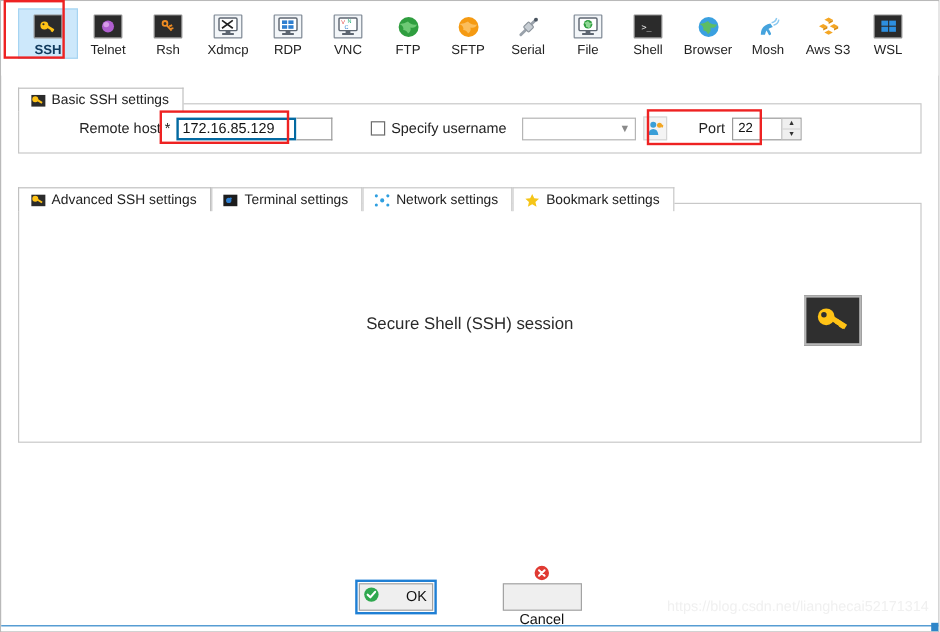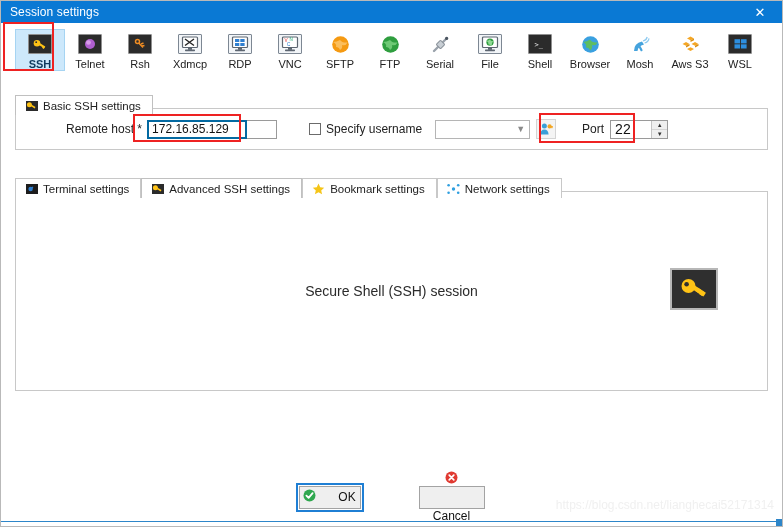--- a/index.html
+++ b/index.html
@@ -157,21 +157,21 @@
     height:19px;
     border:1px solid #9a9a9a;
     background:#fff;
     display:flex;align-items:stretch;
     box-sizing:border-box;
   }
   .spinwrap .sv{
     width:36px;
     display:flex;align-items:center;
     padding-left:4px;
-    font-size:14px;color:#111;
+    font-size:11px;color:#111;
   }
   .spinbtns{
     width:15px;
     display:flex;flex-direction:column;
     border-left:1px solid #c3c3c3;
     background:#efefef;
   }
   .spinbtns div{
     flex:1;display:flex;align-items:center;justify-content:center;
     font-size:6px;color:#333;line-height:1;cursor:default;
@@ -235,24 +235,20 @@
   }
   .bottombar .nub{
     position:absolute;right:0;top:-3px;width:6px;height:7px;background:#2e86c9;
   }
 </style>
 </head>
 <body>
 
 <div id="app">
 
-  <div class="titlebar">
-    <span class="ttl">Session settings</span>
-    <span class="closebtn">✕</span>
-  </div>
 
   <div class="toolbar">
 
     <div class="tool sel">
       <span class="ico">
         <span class="icobox dark">
           <svg width="15" height="11" viewBox="0 0 15 11">
               <g fill="#ffc316">
                 <circle cx="4" cy="4.2" r="3.3"></circle>
                 <rect x="5.5" y="3.2" width="8" height="2.1" transform="rotate(32 5.5 3.2)"></rect>
@@ -338,35 +334,35 @@
               <text x="6" y="10" font-size="4.6" fill="#27c" font-family="sans-serif">C</text>
             </svg>
         </span>
       </span>
       <span class="lbl">VNC</span>
     </div>
 
     <div class="tool">
       <span class="ico">
         <svg width="19" height="19" viewBox="0 0 19 19">
+            <circle cx="9.5" cy="9.5" r="8.3" fill="#2f9e3f"></circle>
+            <path d="M2 7 Q6 9 5 12 Q8 12 9 15 Q12 13 11 10 Q15 11 16.5 7.5 Q11 8 9 5 Q6 7 2 7Z" fill="#79d07f" opacity=".85"></path>
+          </svg>
+      </span>
+      <span class="lbl">FTP</span>
+    </div>
+
+    <div class="tool">
+      <span class="ico">
+        <svg width="19" height="19" viewBox="0 0 19 19">
             <circle cx="9.5" cy="9.5" r="8.3" fill="#f59a12"></circle>
             <path d="M2 7 Q6 9 5 12 Q8 12 9 15 Q12 13 11 10 Q15 11 16.5 7.5 Q11 8 9 5 Q6 7 2 7Z" fill="#fcc46a" opacity=".85"></path>
           </svg>
       </span>
       <span class="lbl">SFTP</span>
-    </div>
-
-    <div class="tool">
-      <span class="ico">
-        <svg width="19" height="19" viewBox="0 0 19 19">
-            <circle cx="9.5" cy="9.5" r="8.3" fill="#2f9e3f"></circle>
-            <path d="M2 7 Q6 9 5 12 Q8 12 9 15 Q12 13 11 10 Q15 11 16.5 7.5 Q11 8 9 5 Q6 7 2 7Z" fill="#79d07f" opacity=".85"></path>
-          </svg>
-      </span>
-      <span class="lbl">FTP</span>
     </div>
 
     <div class="tool">
       <span class="ico">
         <svg width="19" height="19" viewBox="0 0 19 19">
             <g stroke="#9aa2ab" stroke-width="2.4" stroke-linecap="round">
               <path d="M3 16 L7.5 11.5"></path>
               <path d="M16 3 L11.5 7.5"></path>
             </g>
             <rect x="6.4" y="6.4" width="6.2" height="6.2" rx="1" transform="rotate(45 9.5 9.5)" fill="#c8ced4" stroke="#8b939b" stroke-width="1"></rect>
@@ -514,67 +510,67 @@
         </span>
       </div>
 
       <div class="anno" style="left:118px;top:25px;width:108px;height:28px;"></div>
       <div class="anno" style="left:524px;top:24px;width:96px;height:30px;"></div>
     </div>
 
     <div class="groupwrap" style="margin-top:22px;">
       <div class="tabstrip">
 
-        <div class="tabitem">
-          <span class="ticon">
-            <svg width="12" height="10" viewBox="0 0 12 10">
-                <rect width="12" height="10" fill="#1d1d1d"></rect>
-                <circle cx="4.6" cy="5" r="2.2" fill="#2f7fd0"></circle>
-                <rect x="6.2" y="2.4" width="1.4" height="3.2" transform="rotate(35 6.2 2.4)" fill="#2f7fd0"></rect>
-              </svg>
-          </span>
-          <span>Terminal settings</span>
-        </div>
-
         <div class="tabitem active">
           <span class="ticon">
             <svg width="12" height="10" viewBox="0 0 12 10">
                 <rect width="12" height="10" fill="#2b2b2b"></rect>
                 <g fill="#ffc316">
                   <circle cx="3.4" cy="3.7" r="2.5"></circle>
                   <rect x="4.4" y="2.9" width="6" height="1.6" transform="rotate(32 4.4 2.9)"></rect>
                 </g>
               </svg>
           </span>
           <span>Advanced SSH settings</span>
         </div>
 
         <div class="tabitem">
           <span class="ticon">
-            <svg width="13" height="12" viewBox="0 0 13 12">
-                <polygon points="6.5,0.6 8.2,4.3 12.2,4.7 9.2,7.4 10.1,11.3 6.5,9.2 2.9,11.3 3.8,7.4 0.8,4.7 4.8,4.3" fill="#f5c518"></polygon>
+            <svg width="12" height="10" viewBox="0 0 12 10">
+                <rect width="12" height="10" fill="#1d1d1d"></rect>
+                <circle cx="4.6" cy="5" r="2.2" fill="#2f7fd0"></circle>
+                <rect x="6.2" y="2.4" width="1.4" height="3.2" transform="rotate(35 6.2 2.4)" fill="#2f7fd0"></rect>
               </svg>
           </span>
-          <span>Bookmark settings</span>
+          <span>Terminal settings</span>
         </div>
 
         <div class="tabitem">
           <span class="ticon">
             <svg width="13" height="12" viewBox="0 0 13 12">
                 <g fill="#2f9fe0">
                   <circle cx="6.5" cy="6" r="1.7"></circle>
                   <circle cx="1.6" cy="2.2" r="1.3"></circle>
                   <circle cx="11.2" cy="2.2" r="1.3"></circle>
                   <circle cx="1.6" cy="9.8" r="1.3"></circle>
                   <circle cx="11.2" cy="9.8" r="1.3"></circle>
                 </g>
               </svg>
           </span>
           <span>Network settings</span>
         </div>
+
+        <div class="tabitem">
+          <span class="ticon">
+            <svg width="13" height="12" viewBox="0 0 13 12">
+                <polygon points="6.5,0.6 8.2,4.3 12.2,4.7 9.2,7.4 10.1,11.3 6.5,9.2 2.9,11.3 3.8,7.4 0.8,4.7 4.8,4.3" fill="#f5c518"></polygon>
+              </svg>
+          </span>
+          <span>Bookmark settings</span>
+        </div>
       </div>
 
       <div class="panel bigpanel">
         <span class="bigtext">Secure Shell (SSH) session</span>
         <span class="keybig">
           <svg width="30" height="24" viewBox="0 0 30 24">
             <g fill="#ffc316">
               <circle cx="9.5" cy="9" r="7"></circle>
               <rect x="13.5" y="7" width="16" height="4.4" transform="rotate(33 13.5 7)"></rect>
               <rect x="22.5" y="13.2" width="4" height="4.6" transform="rotate(33 22.5 13.2)"></rect>

